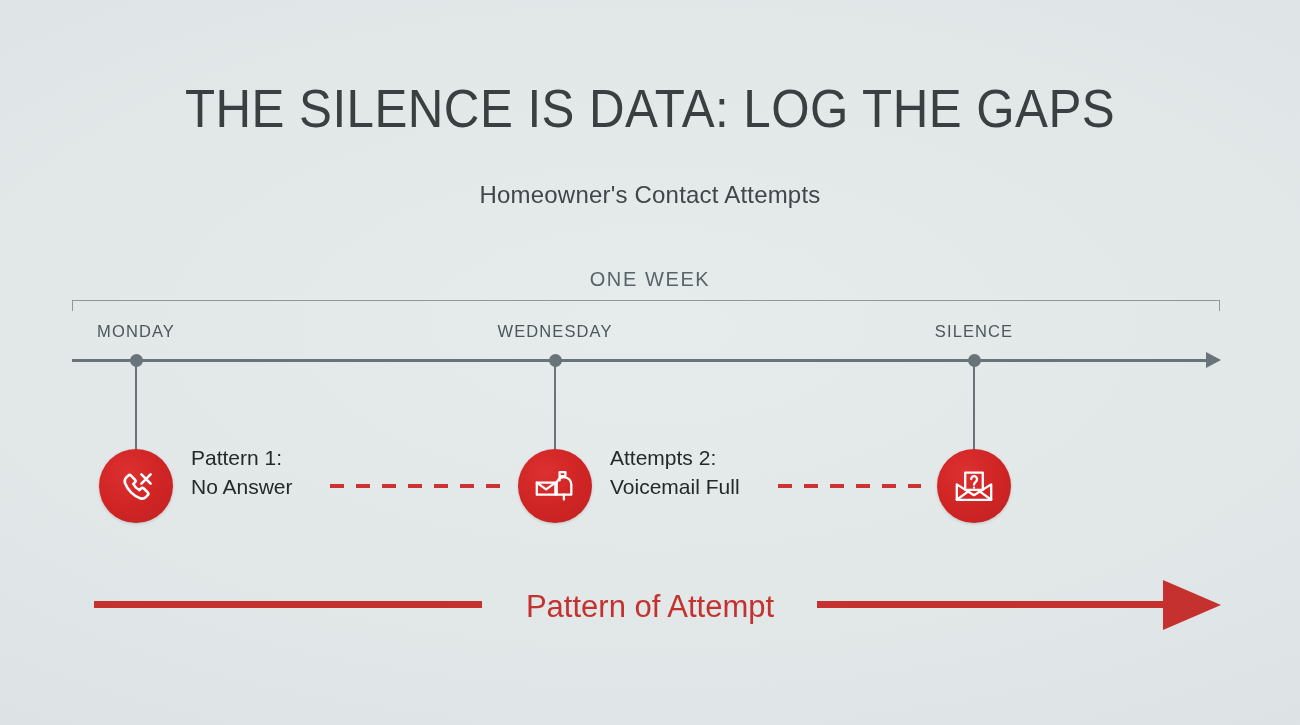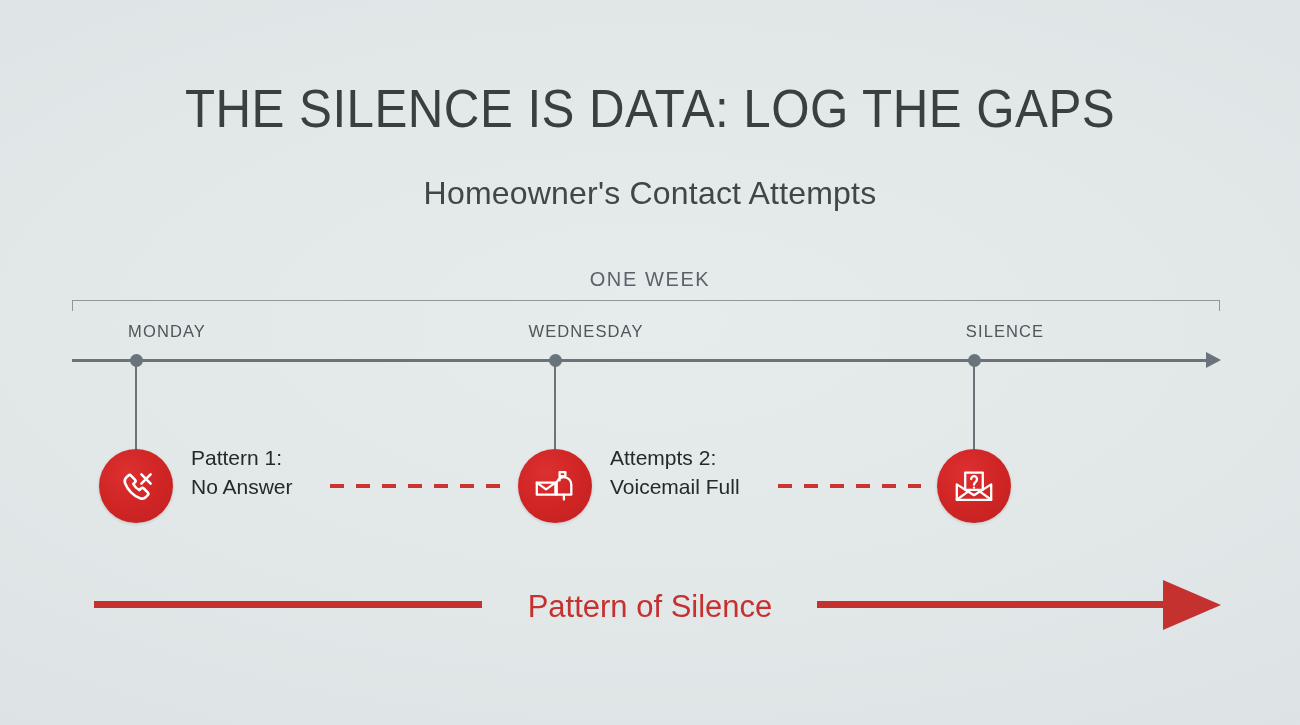--- a/index.html
+++ b/index.html
@@ -34,24 +34,24 @@
     font-size: 53px;
     font-weight: 300;
     letter-spacing: 0.5px;
     color: #3a4042;
     white-space: nowrap;
     transform: scaleX(0.93);
   }
   .subtitle {
     position: absolute;
     left: 0;
-    top: 175px;
-    width: 1300px;
-    text-align: center;
-    font-size: 32px;
+    top: 181px;
+    width: 1300px;
+    text-align: center;
+    font-size: 24px;
     font-weight: 300;
     letter-spacing: 0.2px;
     color: #40474a;
     white-space: nowrap;
   }
 
   
   .span-label {
     position: absolute;
     left: 0;
@@ -97,21 +97,20 @@
   }
   .day-label {
     position: absolute;
     top: 322px;
     font-size: 16.5px;
     font-weight: 400;
     letter-spacing: 1.1px;
     color: #4d565b;
     white-space: nowrap;
     transform: translateX(-50%);
-    margin-left: 31px;
   }
   .node-dot {
     position: absolute;
     top: 354px;
     width: 13px;
     height: 13px;
     margin-left: -6.5px;
     border-radius: 50%;
     background: #69747a;
   }
@@ -258,15 +257,15 @@
         <path d="M23 23.6v.1"></path>
         <path d="M5.8 20.4L23 31.2l17.2-10.8v15.4H5.8z"></path>
         <path d="M5.8 35.8l13.6-9.9M40.2 35.8l-13.6-9.9"></path>
       </svg>
     </span>
   </div>
 
   <div class="banner-line" style="left:94px;width:388px"></div>
   <div class="banner-line" style="left:817px;width:350px"></div>
   <div class="banner-arrow"></div>
-  <div class="banner-text">Pattern of Silence</div>
+  <div class="banner-text">Pattern of Attempt</div>
 
 </div>
 
 </body></html>

